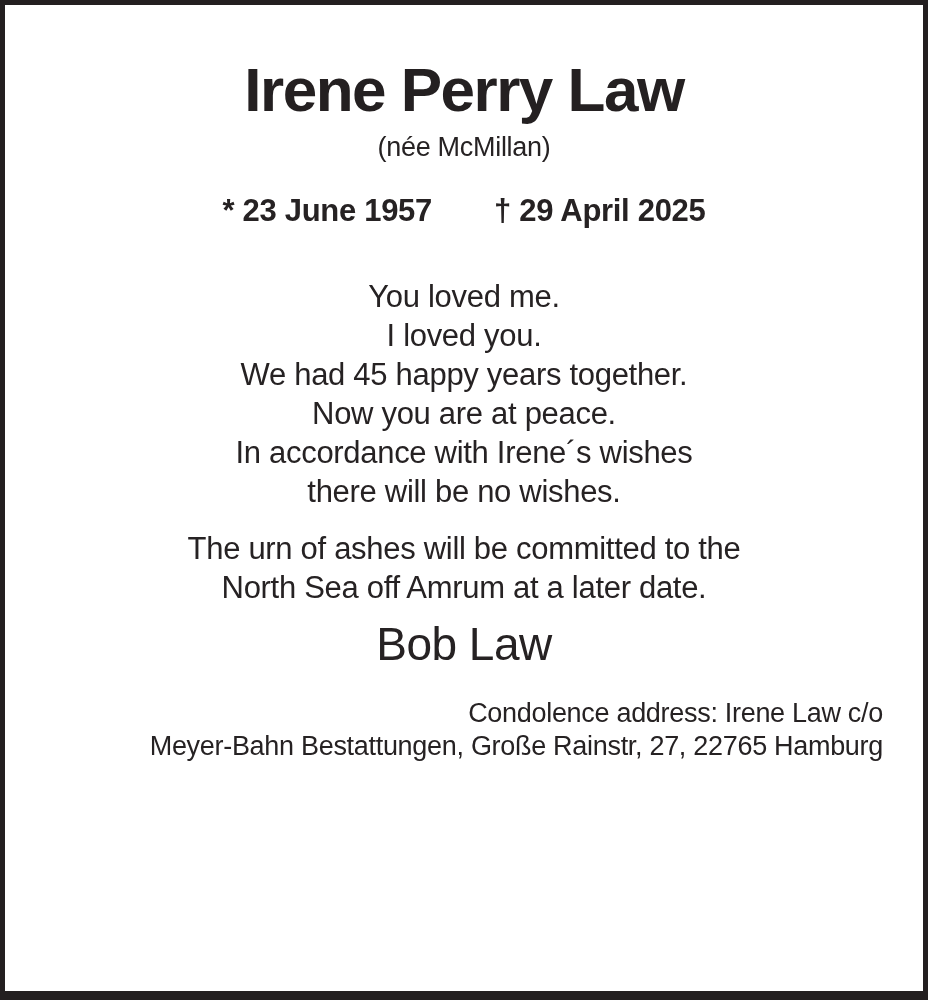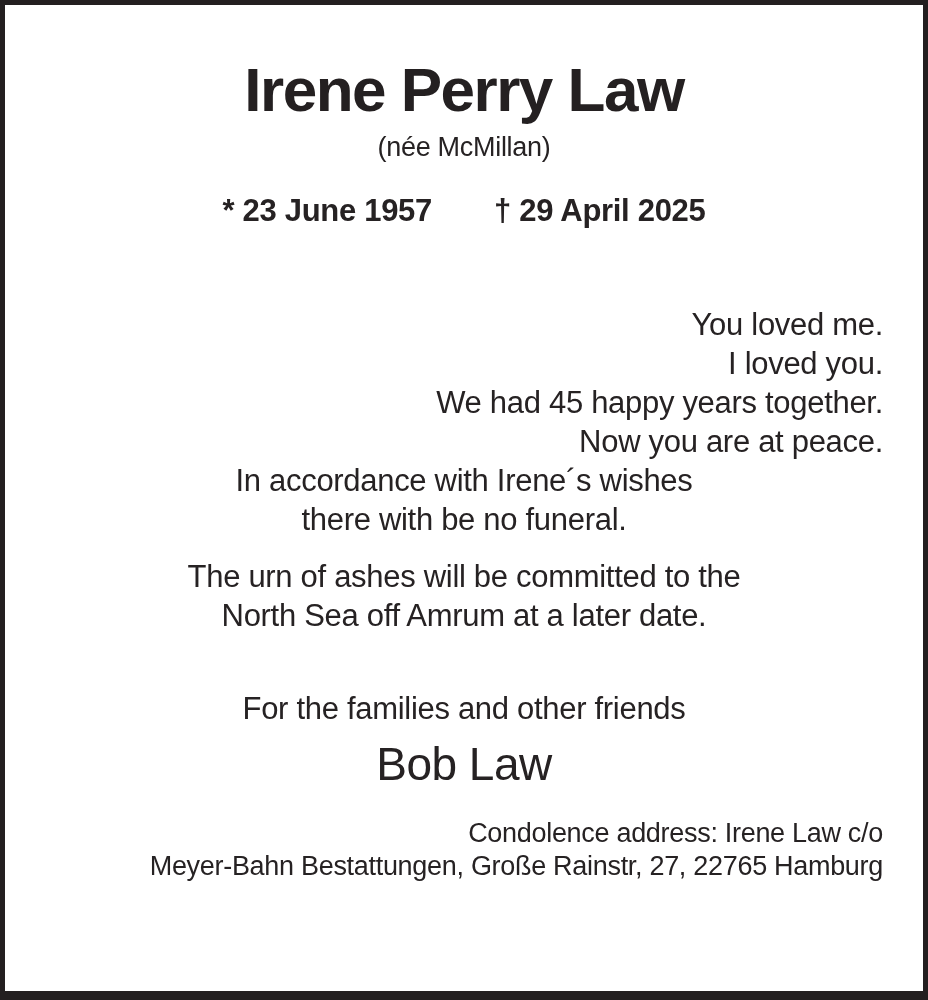--- a/index.html
+++ b/index.html
@@ -42,25 +42,24 @@
   .dates-row {
     margin-top: 30px;
     font-size: 31px;
     letter-spacing: -0.3px;
     display: flex;
     justify-content: center;
     gap: 62px;
     font-weight: bold;
   }
   .poem {
-    margin-top: 76px;
+    margin-top: 48px;
     font-size: 31px;
     line-height: 39px;
     letter-spacing: -0.3px;
-    text-align: right;
   }
   .wishes {
     font-size: 31px;
     line-height: 39px;
     letter-spacing: -0.3px;
   }
   .urn {
     margin-top: 18px;
     font-size: 31px;
     line-height: 39px;
@@ -103,29 +102,28 @@
 
     <div class="poem">
       <span class="line">You loved me.</span>
       <span class="line">I loved you.</span>
       <span class="line">We had 45 happy years together.</span>
       <span class="line">Now you are at peace.</span>
     </div>
 
     <div class="wishes">
       <span class="line">In accordance with Irene´s wishes</span>
-      <span class="line">there with be no funeral.</span>
+      <span class="line">there will be no wishes.</span>
     </div>
 
     <div class="urn">
       <span class="line">The urn of ashes will be committed to the</span>
       <span class="line">North Sea off Amrum at a later date.</span>
     </div>
 
-    <div class="mourners-intro">For the families and other friends</div>
 
     <div class="mourner-name">Bob Law</div>
 
     <div class="condolence">
       <span class="line">Condolence address: Irene Law c/o</span>
       <span class="line">Meyer-Bahn Bestattungen, Große Rainstr, 27, 22765 Hamburg</span>
     </div>
 
   </div>
 </div>

